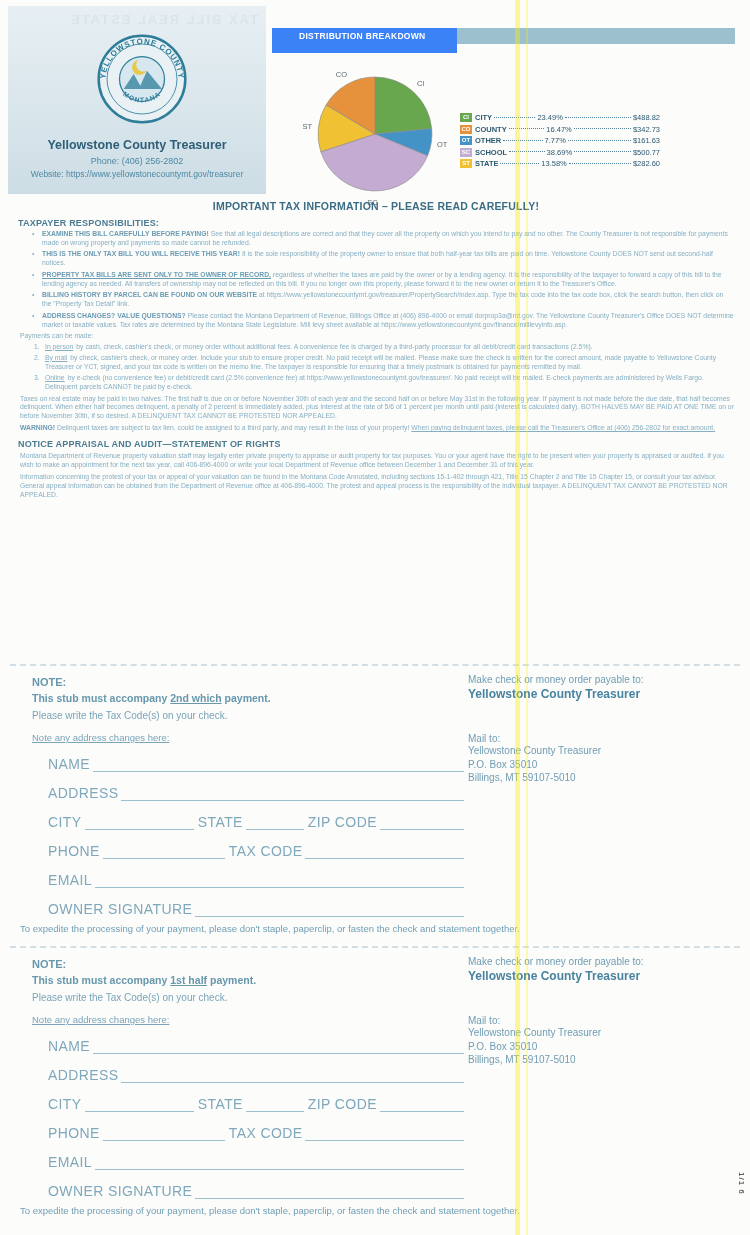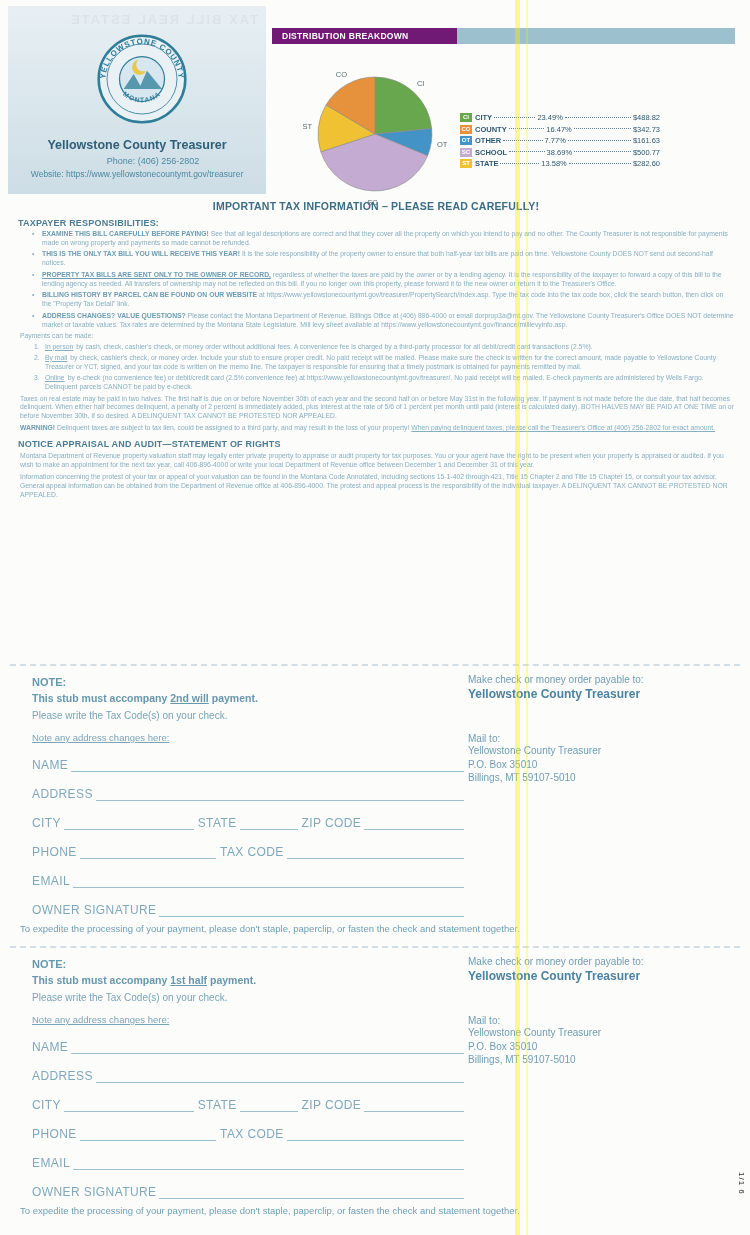--- a/index.html
+++ b/index.html
@@ -8,27 +8,27 @@
 
   
   .header-left{position:absolute;left:8px;top:6px;width:258px;height:188px;
     background:linear-gradient(180deg,#e7eff3 0%,#d9e6ec 55%,#cdddE5 100%);}
   .ghost{position:absolute;left:10px;top:6px;width:240px;font-size:13px;font-weight:bold;
     color:#8a9196;opacity:.10;transform:scaleX(-1);letter-spacing:2px;white-space:nowrap;}
   .seal-wrap{position:absolute;left:84px;top:18px;}
   .org-name{position:absolute;left:0;top:132px;width:258px;text-align:center;
     font-size:12.5px;font-weight:bold;color:#2f5f78;}
   .org-phone{position:absolute;left:0;top:150px;width:258px;text-align:center;
-    font-size:9px;color:#4d88a3;margin-left:16px;}
+    font-size:9px;color:#4d88a3;}
   .org-web{position:absolute;left:0;top:163px;width:258px;text-align:center;
     font-size:8.5px;color:#4d88a3;}
 
-  .dist-bar-dark{position:absolute;left:272px;top:28px;width:185px;height:16px;
-    background:#701a75;color:#fff;font-size:8.5px;font-weight:bold;line-height:16px;
-    padding-left:10px;letter-spacing:.3px;box-sizing:border-box;}
+  .dist-bar-dark{position:absolute;left:272px;top:28px;width:185px;height:25px;
+    background:#3b82f6;color:#fff;font-size:8.5px;font-weight:bold;line-height:16px;
+    padding-left:27px;letter-spacing:.3px;box-sizing:border-box;}
   .dist-bar-light{position:absolute;left:457px;top:28px;width:278px;height:16px;background:#9dc0cf;}
 
   .pie-wrap{position:absolute;left:298px;top:48px;}
   .legend{position:absolute;left:460px;top:112px;width:200px;}
   .legend-row{display:flex;align-items:center;height:11.5px;font-size:7.5px;color:#2d5a73;}
   .legend-code{display:inline-block;width:12px;height:9px;color:#fff;font-size:6px;
     font-weight:bold;text-align:center;line-height:9px;margin-right:3px;flex:0 0 auto;}
   .legend-label{flex:0 0 auto;font-weight:bold;}
   .legend-dots{flex:1 1 auto;border-bottom:1px dotted #54819b;margin:0 2px 2px 2px;height:1px;}
   .legend-dots.wide{flex:1.6 1 auto;}
@@ -56,22 +56,22 @@
   .perforation{position:absolute;left:10px;right:10px;border-top:2px dashed #d3dee4;}
   .perf1{top:664px;} .perf2{top:946px;}
   .stub{position:absolute;left:16px;right:14px;height:268px;}
   .stub1{top:672px;} .stub2{top:954px;}
   .stub-left{position:absolute;left:16px;top:4px;width:432px;}
   .stub-note{font-size:11px;font-weight:bold;color:#6697ad;}
   .stub-accompany{font-size:10.5px;font-weight:bold;color:#6697ad;margin-top:4px;}
   .half-ul{text-decoration:underline;}
   .stub-tax{font-size:10px;color:#79a4b9;margin-top:6px;}
   .stub-addr{font-size:9.5px;color:#79a4b9;text-decoration:underline;margin-top:11px;}
-  .frow{display:flex;align-items:flex-end;margin-top:17px;font-size:12px;color:#7fa8bd;
-    letter-spacing:.4px;height:12px;}
+  .frow{display:flex;align-items:flex-end;margin-top:17px;font-size:14px;color:#7fa8bd;
+    letter-spacing:.4px;height:12px;margin-left:16px;}
   .flabel{flex:0 0 auto;padding-right:3px;}
   .fline{border-bottom:1px solid #9dbfcd;height:11px;flex:1 1 auto;}
   .fline.fix60{flex:0 0 58px;} .fline.grow13{flex:1.3 1 auto;}
   .stub-right{position:absolute;left:452px;top:2px;width:270px;}
   .payable-intro{font-size:10px;color:#6f9db5;}
   .payable-name{font-size:12px;font-weight:bold;color:#4983a1;margin-top:2px;}
   .mailto-label{font-size:10px;color:#6f9db5;margin-top:32px;}
   .mail-line{font-size:10px;color:#6f9db5;line-height:1.35;}
   .expedite{position:absolute;left:4px;right:0;bottom:6px;font-size:9.5px;color:#6f9fb6;}
 
@@ -219,21 +219,21 @@
     <div class="sec-heading">NOTICE APPRAISAL AND AUDIT—STATEMENT OF RIGHTS</div>
     <div class="para">Montana Department of Revenue property valuation staff may legally enter private property to appraise or audit property for tax purposes. You or your agent have the right to be present when your property is appraised or audited. If you wish to make an appointment for the next tax year, call 406-896-4000 or write your local Department of Revenue office between December 1 and December 31 of this year.</div>
 
     <div class="para">Information concerning the protest of your tax or appeal of your valuation can be found in the Montana Code Annotated, including sections 15-1-402 through 421, Title 15 Chapter 2 and Title 15 Chapter 15, or consult your tax advisor. General appeal information can be obtained from the Department of Revenue office at 406-896-4000. The protest and appeal process is the responsibility of the individual taxpayer. A DELINQUENT TAX CANNOT BE PROTESTED NOR APPEALED.</div>
   </div>
 
   <div class="perforation perf1"></div>
   <div class="stub stub1">
     <div class="stub-left">
       <div class="stub-note">NOTE:</div>
-      <div class="stub-accompany"><span>This stub must accompany </span><span class="half-ul">2nd will</span><span> payment.</span></div>
+      <div class="stub-accompany"><span>This stub must accompany </span><span class="half-ul">2nd which</span><span> payment.</span></div>
       <div class="stub-tax">Please write the Tax Code(s) on your check.</div>
       <div class="stub-addr">Note any address changes here:</div>
       <div class="frow">
           <span class="flabel">NAME</span>
           <span class="fline"></span>
         </div>
       <div class="frow">
           <span class="flabel">ADDRESS</span>
           <span class="fline"></span>
         </div>

